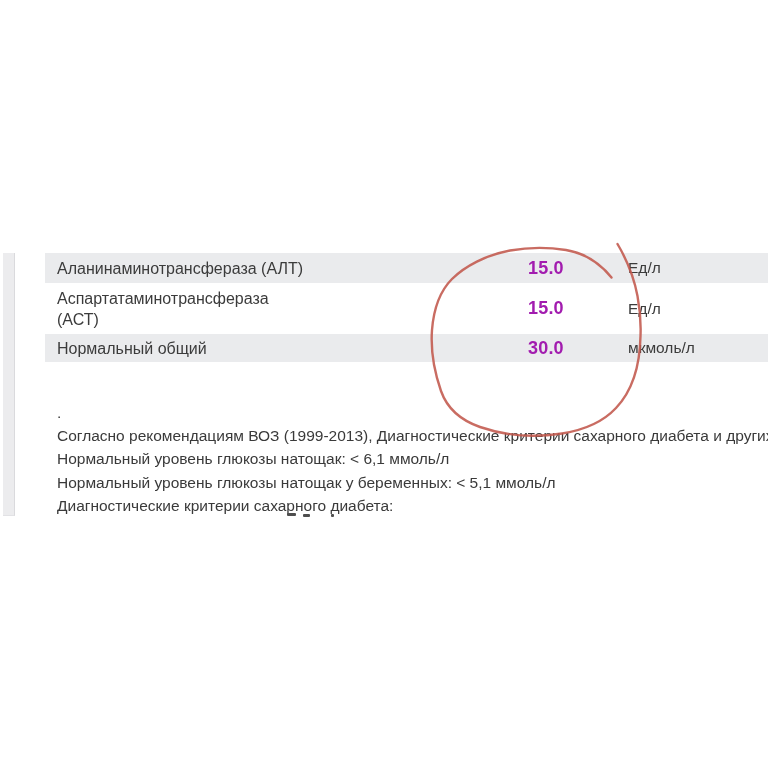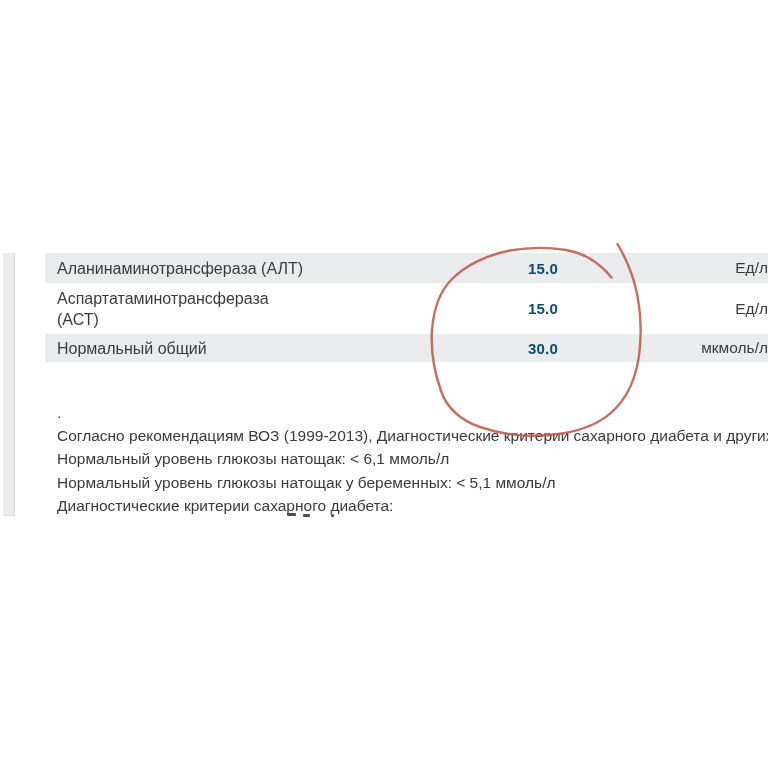--- a/index.html
+++ b/index.html
@@ -44,29 +44,28 @@
   .row-label {
     flex: 0 0 471px;
     padding-left: 12px;
     white-space: pre-line;
     line-height: 21px;
     color: #3b3b3b;
   }
   .row-value {
     flex: 0 0 100px;
     font-weight: 700;
-    font-size: 15px;
-    color: #0c4a6e;
+    font-size: 18px;
+    color: #a21caf;
     letter-spacing: 0.2px;
   }
   .row-unit {
     flex: 1 1 auto;
     font-size: 15.5px;
     color: #3b3b3b;
-    text-align: right;
   }
   
   .notes {
     position: absolute;
     left: 57px; top: 401px;
     width: 711px;
     font-size: 15.5px;
     line-height: 23.2px;
     color: #3a3a3a;
   }

